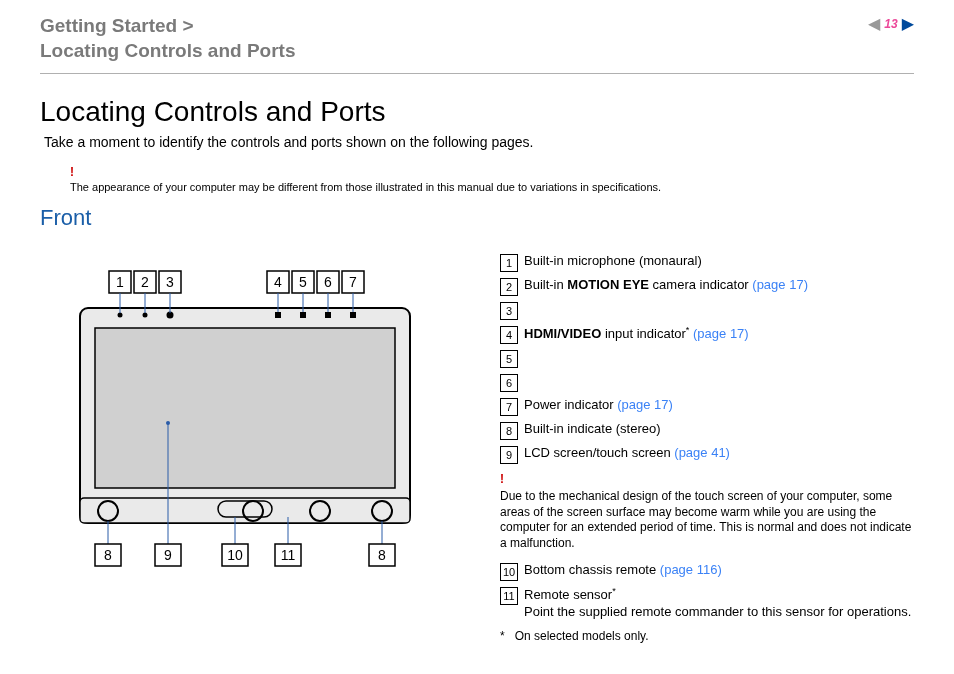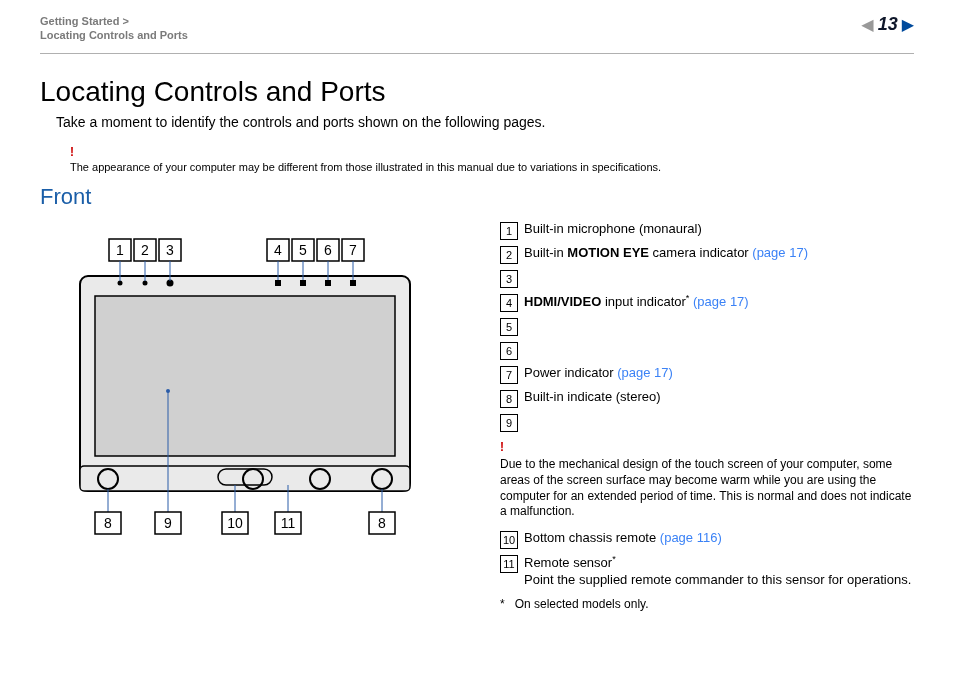--- a/index.html
+++ b/index.html
@@ -19,59 +19,59 @@
   .header-row {
     display: flex;
     justify-content: space-between;
     align-items: flex-start;
     border-bottom: 1px solid #b0b0b0;
     padding-bottom: 10px;
   }
   .breadcrumb {
     color: #7a7a7a;
     font-weight: bold;
-    font-size: 11px;
+    font-size: 19px;
     line-height: 1.3;
   }
   .page-nav {
     display: flex;
     align-items: center;
     gap: 4px;
   }
   .page-num {
-    color: #0f172a;
+    color: #ec4899;
     font-weight: bold;
     font-style: italic;
-    font-size: 18px;
+    font-size: 12px;
     text-align: center;
   }
   .nav-arrow {
     color: #999;
     font-size: 16px;
   }
   .nav-arrow.next { color: #004a9c; }
   h1 {
     font-size: 28px;
     font-weight: 300;
     margin: 22px 0 6px 0;
   }
   .intro {
     font-size: 14px;
-    margin: 0 0 14px 16px;
+    margin: 0 0 14px 4px;
   }
   .note-block {
     margin: 0 0 8px 30px;
   }
   .note-mark { color: #c00; font-weight: bold; font-size: 12px; }
   .note-text { font-size: 11px; line-height: 1.3; }
   h2 {
     color: #1a5ea8;
     font-size: 22px;
     font-weight: 300;
-    margin: 10px 0 11px 0;
+    margin: 10px 0 22px 0;
   }
   .content-row {
     display: flex;
     gap: 30px;
     align-items: flex-start;
   }
   .diagram-col { width: 430px; flex-shrink:0; }
   .diagram-svg { width: 100%; }
   .list-col { flex: 1; }
   .item-row {
@@ -241,20 +241,21 @@
           <div class="item-row">
             <span class="numbox">7</span>
             <span class="item-text">Power indicator <span class="link">(page 17)</span></span>
           </div>
           <div class="item-row">
             <span class="numbox">8</span>
             <span class="item-text">Built-in indicate (stereo)</span>
           </div>
           <div class="item-row">
             <span class="numbox">9</span>
+            <span class="item-text">LCD screen/touch screen <span class="link">(page 41)</span></span>
           </div>
         </div>
 
       <div class="warning-block">
         <span class="note-mark">!</span>
         <span>Due to the mechanical design of the touch screen of your computer, some areas of the screen surface may become warm while you are using the computer for an extended period of time. This is normal and does not indicate a malfunction.</span>
       </div>
 
       <div class="item-row">
         <span class="numbox">10</span>

